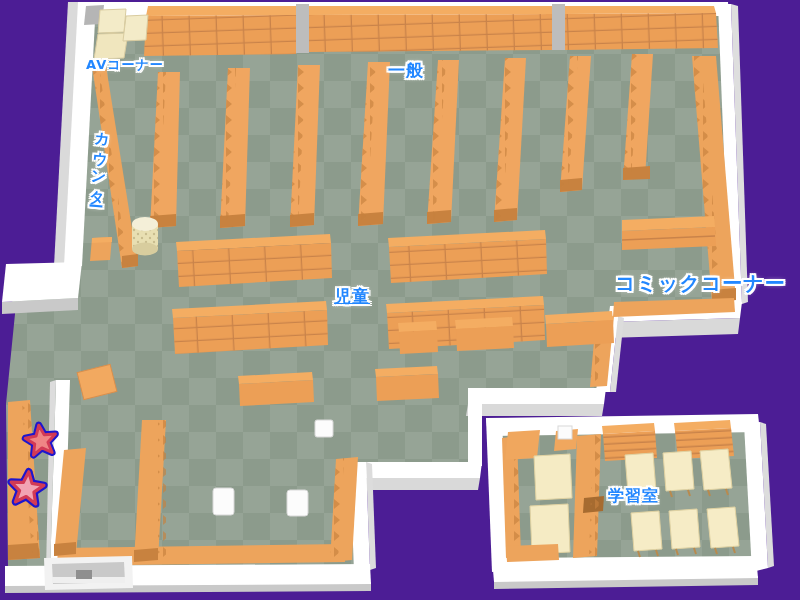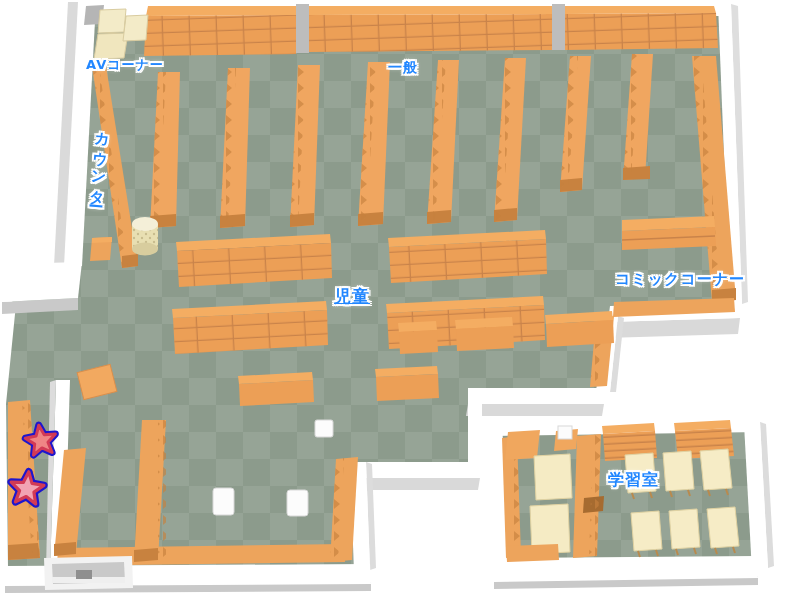--- a/index.html
+++ b/index.html
@@ -1,38 +1,38 @@
 <!DOCTYPE html>
 <html><head>
 <meta charset="utf-8">
 <style>
   html,body{margin:0;padding:0;background:#000;}
-  #stage{position:relative;width:800px;height:600px;background:#ffffff;overflow:hidden;
+  #stage{position:relative;width:800px;height:600px;background:#4c1d95;overflow:hidden;
          font-family:"DejaVu Sans",sans-serif;}
   #stage svg{position:absolute;left:0;top:0;}
   .map-label{
     position:absolute;
     color:#2287FF;
     font-weight:bold;
     letter-spacing:1px;
     white-space:nowrap;
     text-shadow:
       -2px -2px 0 #fff, 2px -2px 0 #fff, -2px 2px 0 #fff, 2px 2px 0 #fff,
       -2px 0 0 #fff, 2px 0 0 #fff, 0 -2px 0 #fff, 0 2px 0 #fff, 0 0 5px #fff;
   }
   .lbl-av{left:86px;top:56px;font-size:13px;}
-  .lbl-general{left:388px;top:59px;font-size:14px;}
+  .lbl-general{left:388px;top:59px;font-size:17px;}
   .lbl-counter{
     left:90px;top:122px;font-size:15px;
     writing-mode:vertical-rl;text-orientation:upright;
     transform:rotate(5deg);letter-spacing:2px;
   }
   .lbl-children{left:334px;top:285px;font-size:17px;text-decoration:underline;}
-  .lbl-comic{left:583px;top:270px;font-size:15px;padding-left:32px;}
-  .lbl-study{left:608px;top:470px;font-size:16px;}
+  .lbl-comic{left:583px;top:270px;font-size:20px;padding-left:32px;}
+  .lbl-study{left:608px;top:486px;font-size:16px;}
 </style>
 </head>
 <body>
 
 <div id="stage">
 
 <svg width="800" height="600" viewBox="0 0 800 600">
   <defs>
     <pattern id="checker" width="54" height="54" patternUnits="userSpaceOnUse">
       <rect width="54" height="54" fill="#96A496"></rect>

